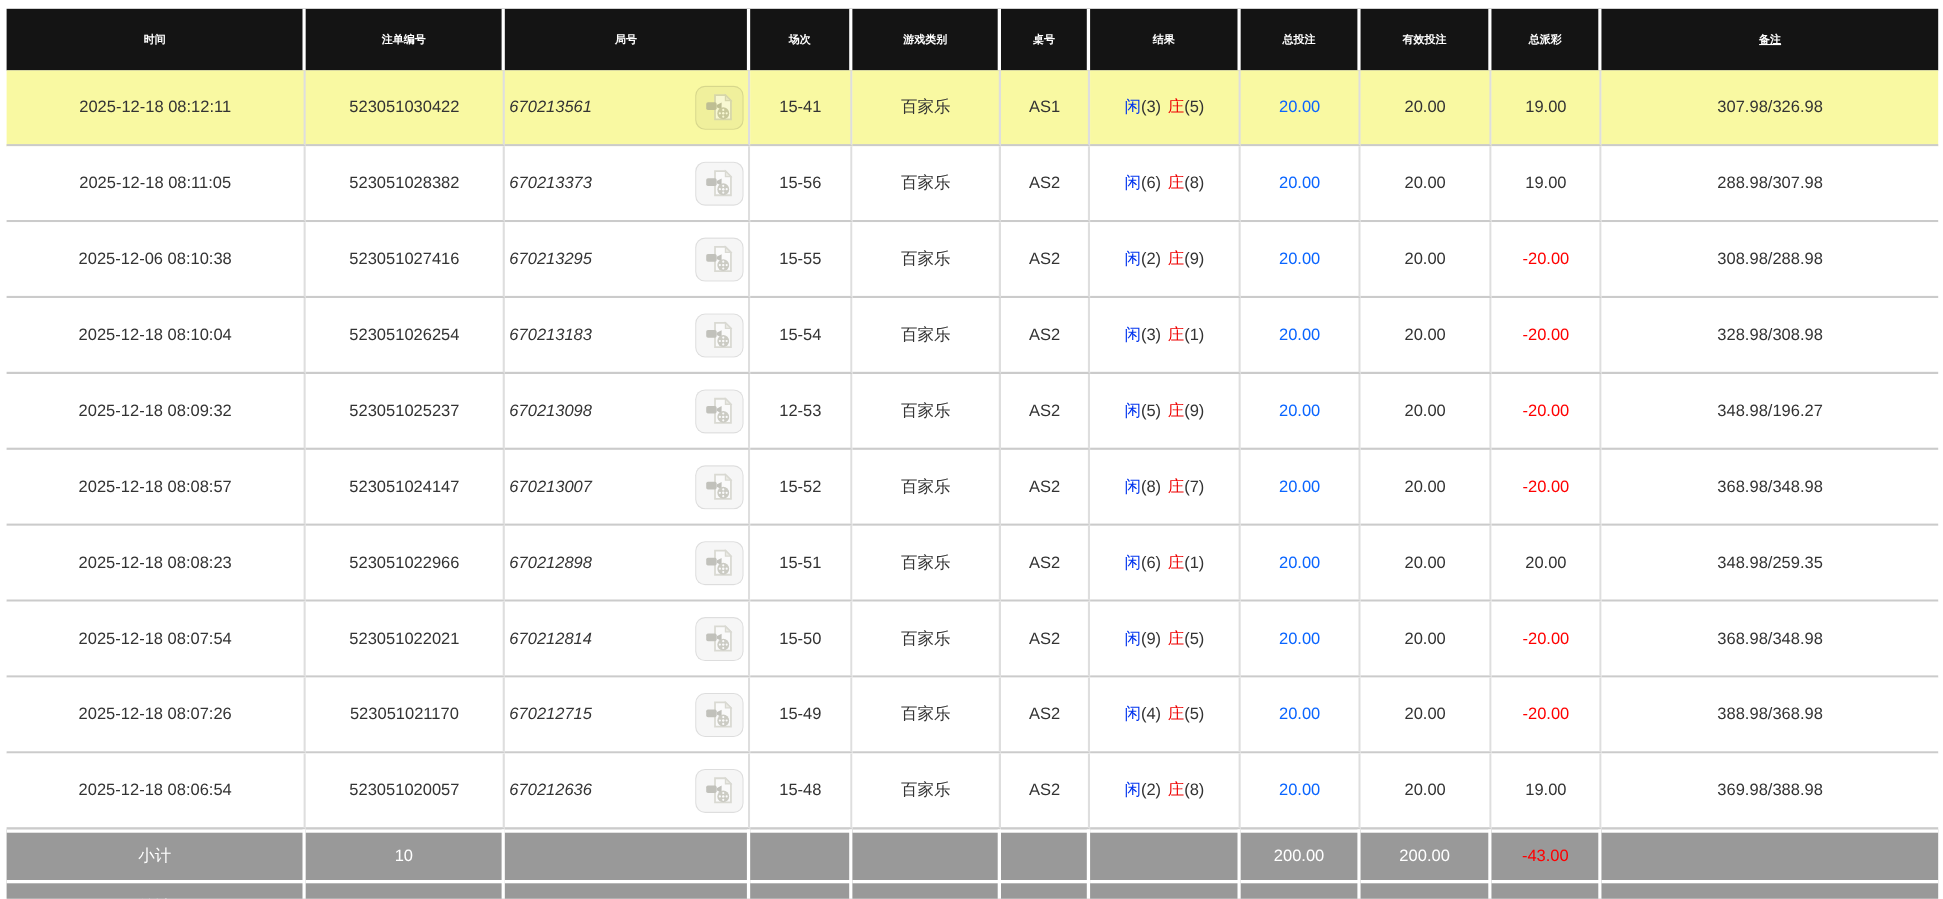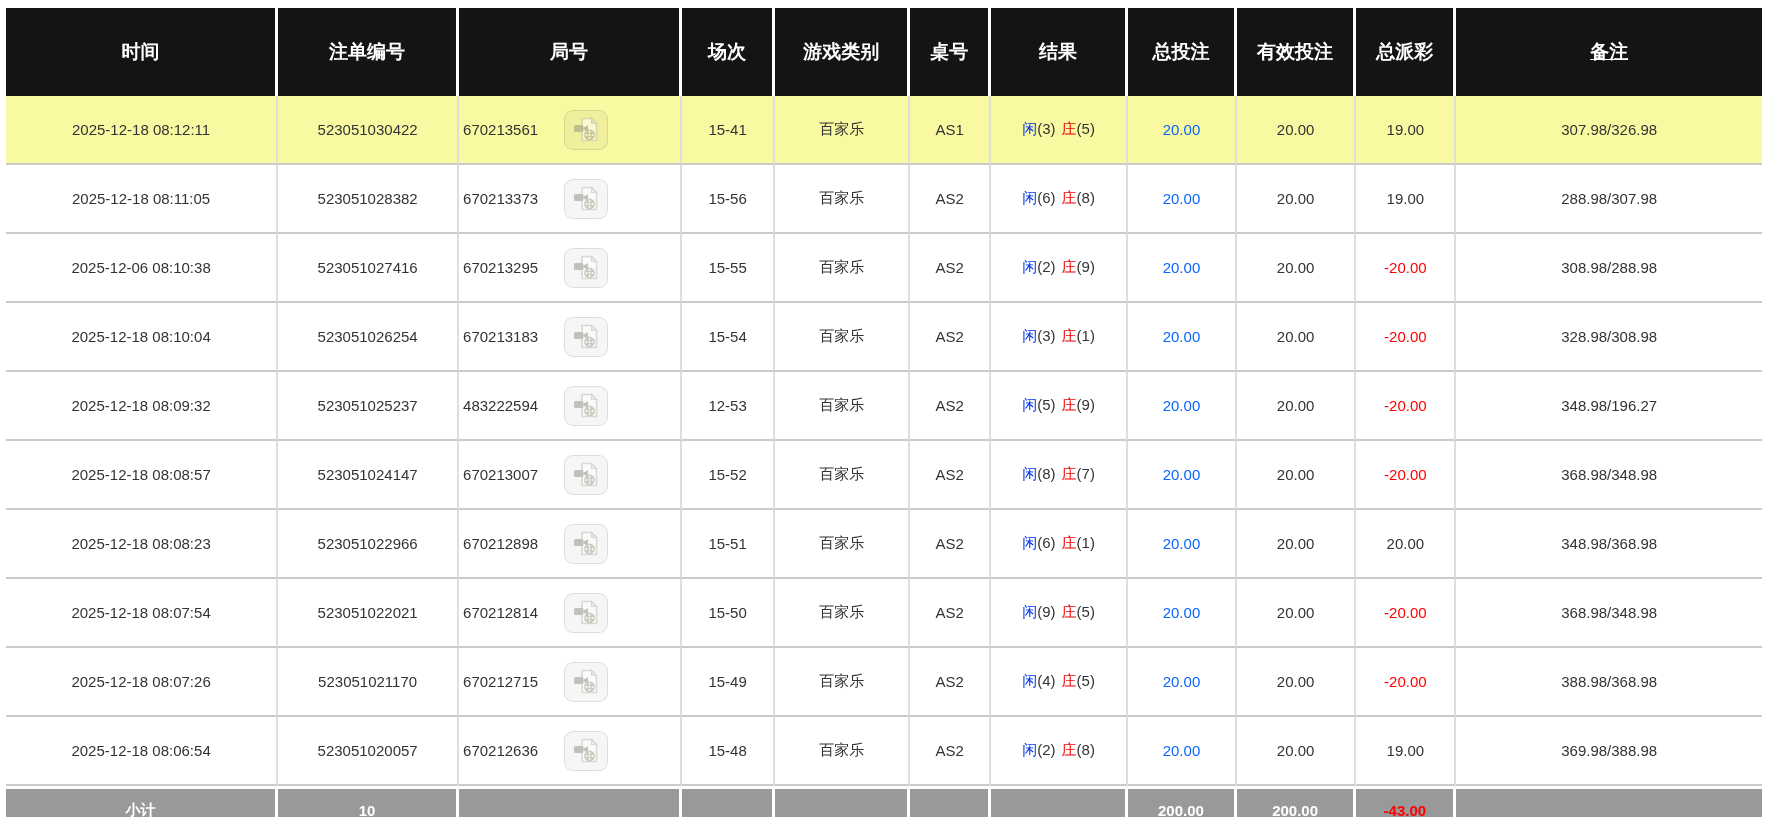--- a/index.html
+++ b/index.html
@@ -12,51 +12,51 @@
   table.bets{
     width:100%;
     border-collapse:separate;border-spacing:0;table-layout:fixed;
   }
   col.c-time{width:15.5%} col.c-bet_id{width:10.3%} col.c-round_id{width:12.7%}
   col.c-session{width:5.3%} col.c-game_type{width:7.7%} col.c-table_id{width:4.6%}
   col.c-result{width:7.8%} col.c-total_bet{width:6.2%} col.c-valid_bet{width:6.8%}
   col.c-payout{width:5.7%} col.c-remark{width:17.4%}
 
   thead th{
-    background:var(--header-bg,#141414);color:#fff;font-weight:bold;font-size:19px;
-    height:56px;text-align:center;border-right:3px solid #fff;padding:16px;
+    background:var(--header-bg,#141414);color:#fff;font-weight:bold;font-size:10px;
+    height:56px;text-align:center;border-right:3px solid #fff;padding:0;
   }
   thead th:last-child{border-right:none;text-decoration:underline;}
 
   tbody td{
     height:67px;background:#fff;text-align:center;vertical-align:middle;
     font-size:15px;color:var(--row-text,#333);
     border-right:2px solid #dedede;border-bottom:2px solid #cbcbcb;padding:0 4px;
     overflow:hidden;white-space:nowrap;
   }
   tbody td:last-child{border-right:none;margin-top:27px;}
   tbody tr.highlight td{background:var(--highlight-bg,#f9f9a2);}
 
   td.blue{color:var(--bet-blue,#0a65ff);}
   .neg{color:var(--negative-red,#ff0000) !important;}
   .res-player{color:var(--player-blue,#0033ee);}
   .res-banker{color:var(--banker-red,#ee0000);}
   .res-score{color:var(--row-text,#333);}
   .res-gap{display:inline-block;width:6px;}
 
-  .round-cell{display:flex;align-items:center;justify-content:flex-start;gap:26px;height:100%;}
+  .round-cell{display:flex;align-items:center;justify-content:space-between;gap:26px;height:100%;font-style:italic;}
   .video-btn{
     width:44px;height:40px;flex:0 0 auto;border-radius:9px;
     border:1px solid rgba(0,0,0,0.10);background:rgba(0,0,0,0.035);
     display:flex;align-items:center;justify-content:center;cursor:pointer;padding:0;
   }
   .video-btn svg{opacity:.55;display:block;}
 
   tfoot td{
-    height:43px;background:var(--footer-bg,#999);color:#fff;font-weight:bold;
+    height:43px;background:var(--footer-bg,#999);color:#fff;font-weight:normal;
     font-size:15px;text-align:center;vertical-align:middle;
     border-right:3px solid #fff;border-top:3px solid #fff;padding:0 20px;margin-left:32px;
   }
   tfoot td:last-child{border-right:none;}
 </style>
 </head>
 <body>
 
 <div class="wrap">
   <table class="bets">
@@ -219,21 +219,21 @@
           <td class="blue">20.00</td>
           <td>20.00</td>
           <td class="neg">-20.00</td>
           <td>328.98/308.98</td>
         </tr>
         <tr>
           <td>2025-12-18 08:09:32</td>
           <td>523051025237</td>
           <td>
             <div class="round-cell">
-              <span>483222594</span>
+              <span>670213098</span>
               <button class="video-btn">
                 <span>
                   <svg width="27" height="27" viewBox="0 0 27 27" xmlns="http://www.w3.org/2000/svg">
                     <path d="M9 2.5 h9.5 l5 5 V24.5 H9 z" fill="#ffffff" stroke="#c2c2b6" stroke-width="1.6"></path>
                     <path d="M18.5 2.5 l5 5 h-5 z" fill="#e3e3d8" stroke="#c2c2b6" stroke-width="1.2"></path>
                     <rect x="1" y="9" width="9.5" height="7" rx="1.6" fill="#97978c"></rect>
                     <path d="M10.5 11.5 L15 9.2 v6.6 L10.5 13.5 z" fill="#97978c"></path>
                     <circle cx="16.5" cy="19" r="5.4" fill="#a8a89b"></circle>
                     <circle cx="16.5" cy="19" r="1.1" fill="#fff"></circle>
                     <circle cx="16.5" cy="15.9" r="1" fill="#fff"></circle>
@@ -311,21 +311,21 @@
               </button>
             </div>
           </td>
           <td>15-51</td>
           <td>百家乐</td>
           <td>AS2</td>
           <td><span class="res-player">闲</span><span class="res-score">(6)</span><span class="res-gap"></span><span class="res-banker">庄</span><span class="res-score">(1)</span></td>
           <td class="blue">20.00</td>
           <td>20.00</td>
           <td>20.00</td>
-          <td>348.98/368.98</td>
+          <td>348.98/259.35</td>
         </tr>
         <tr>
           <td>2025-12-18 08:07:54</td>
           <td>523051022021</td>
           <td>
             <div class="round-cell">
               <span>670212814</span>
               <button class="video-btn">
                 <span>
                   <svg width="27" height="27" viewBox="0 0 27 27" xmlns="http://www.w3.org/2000/svg">

